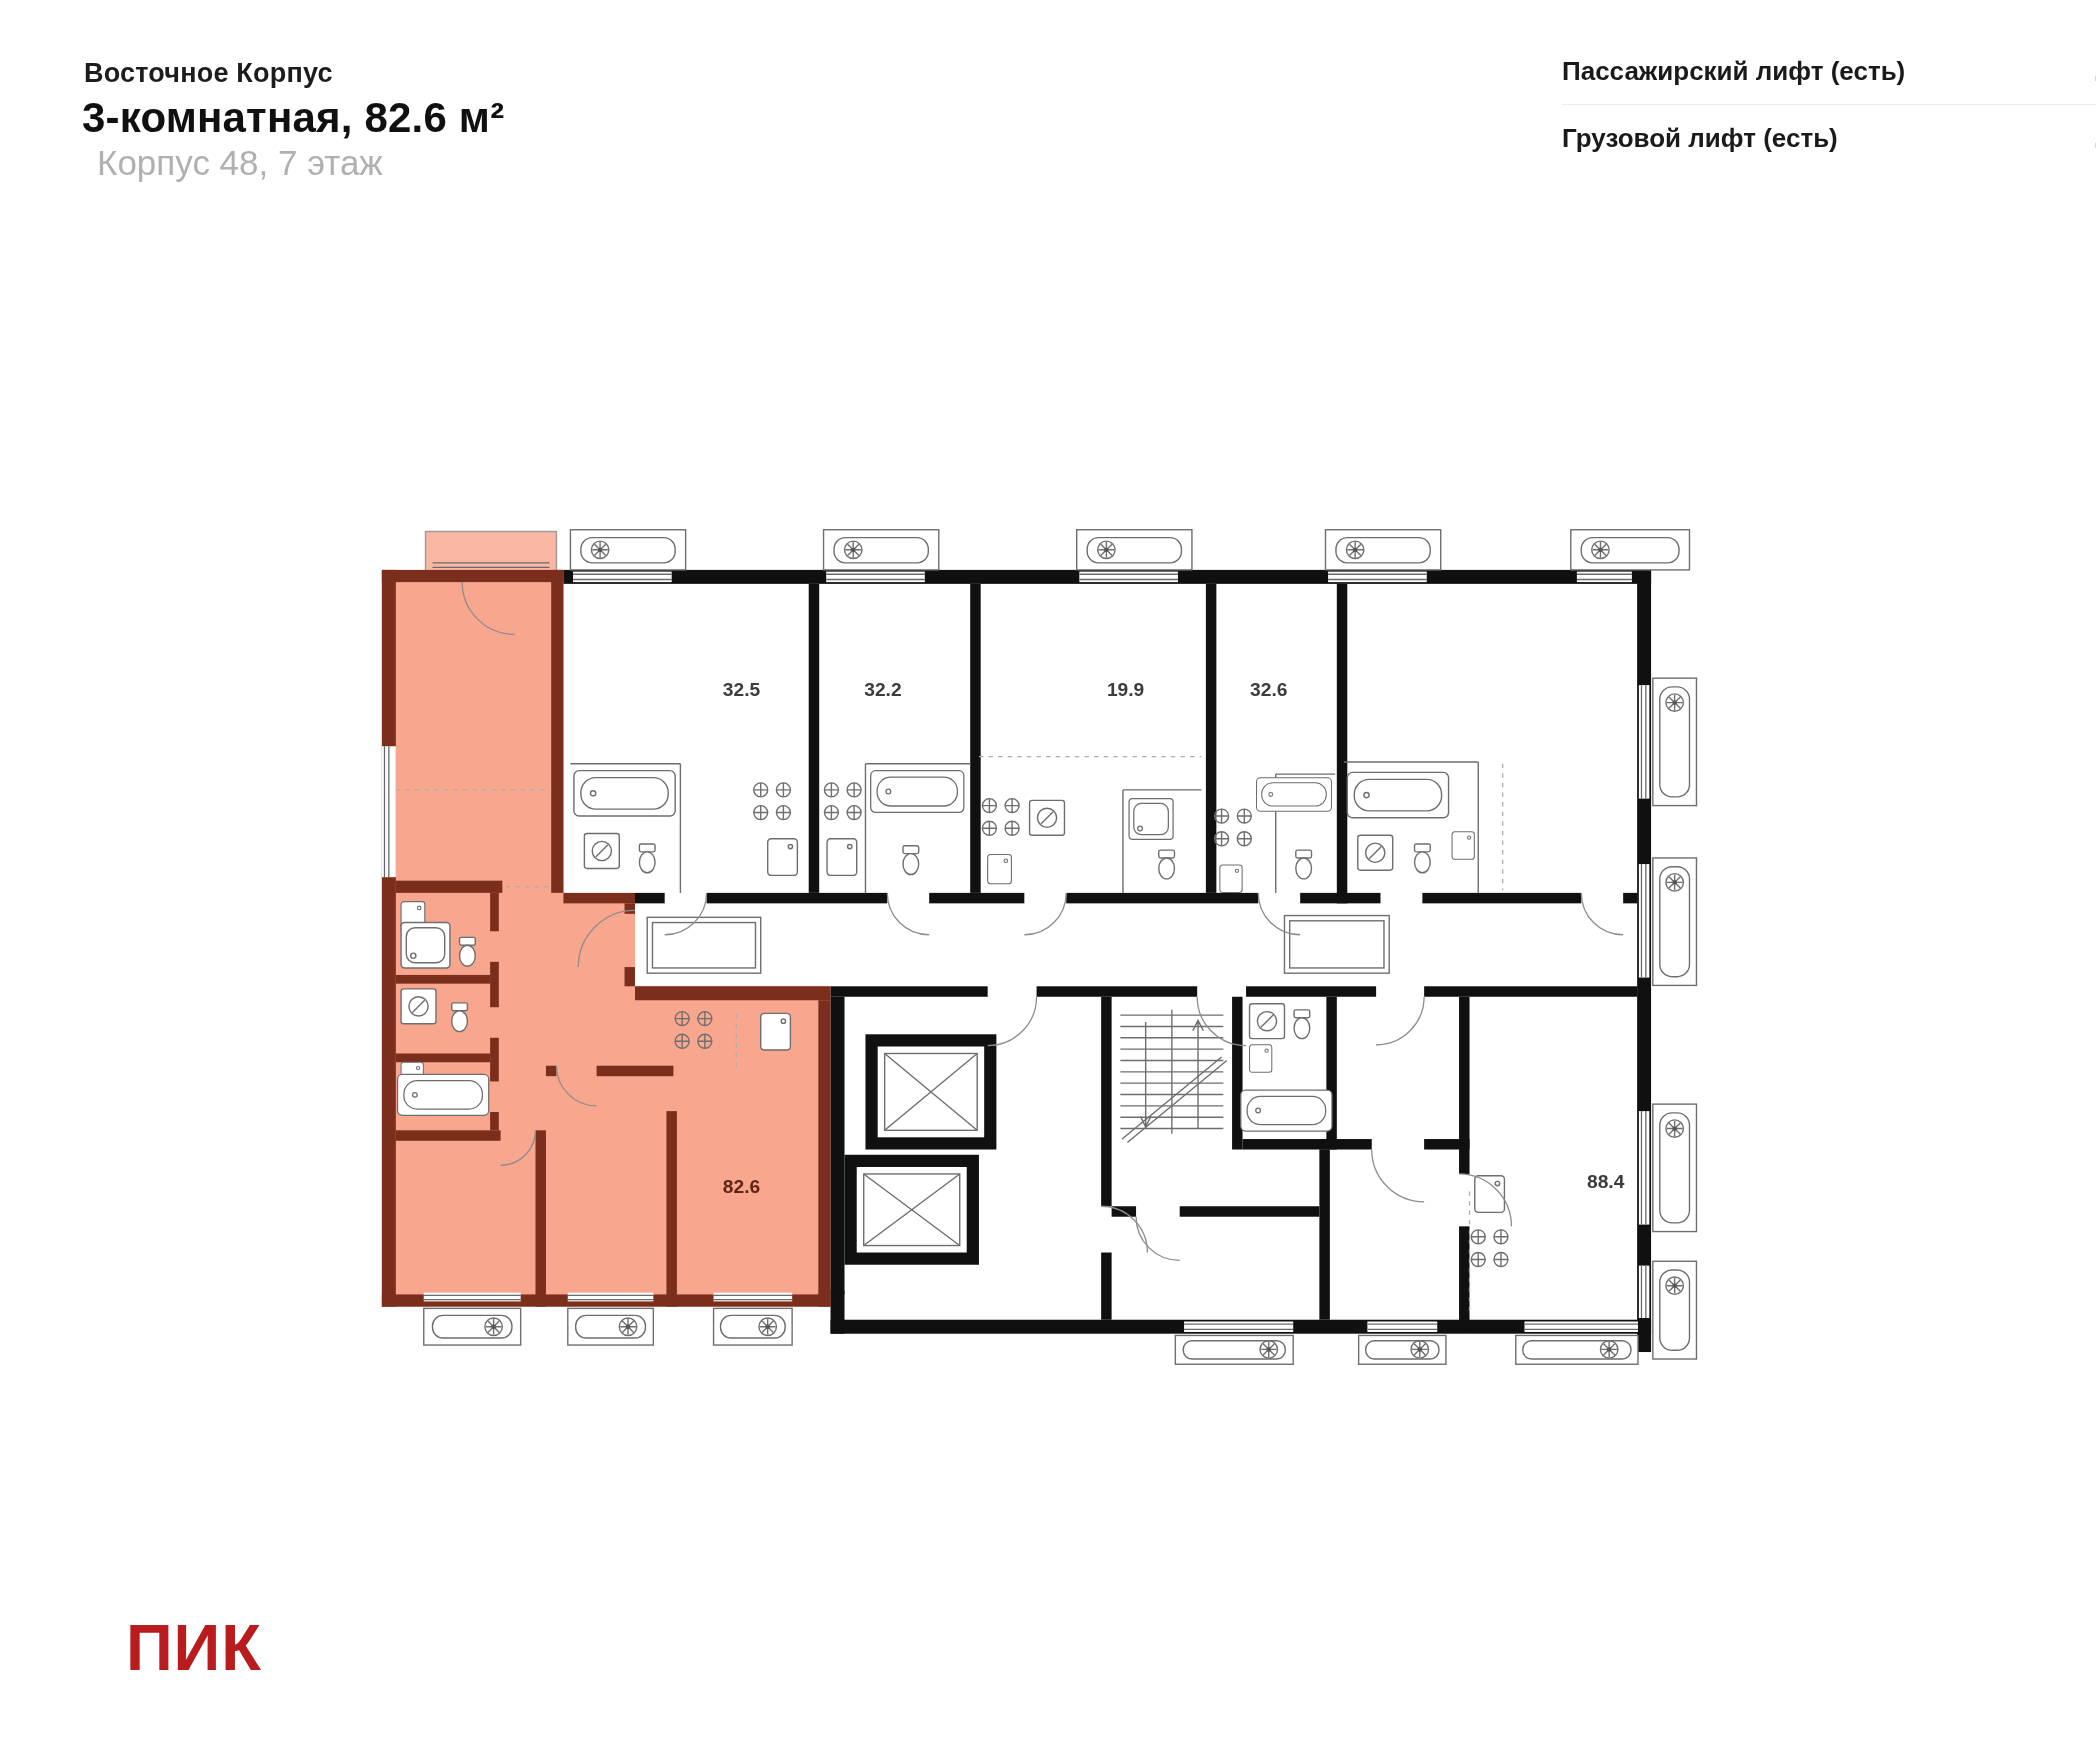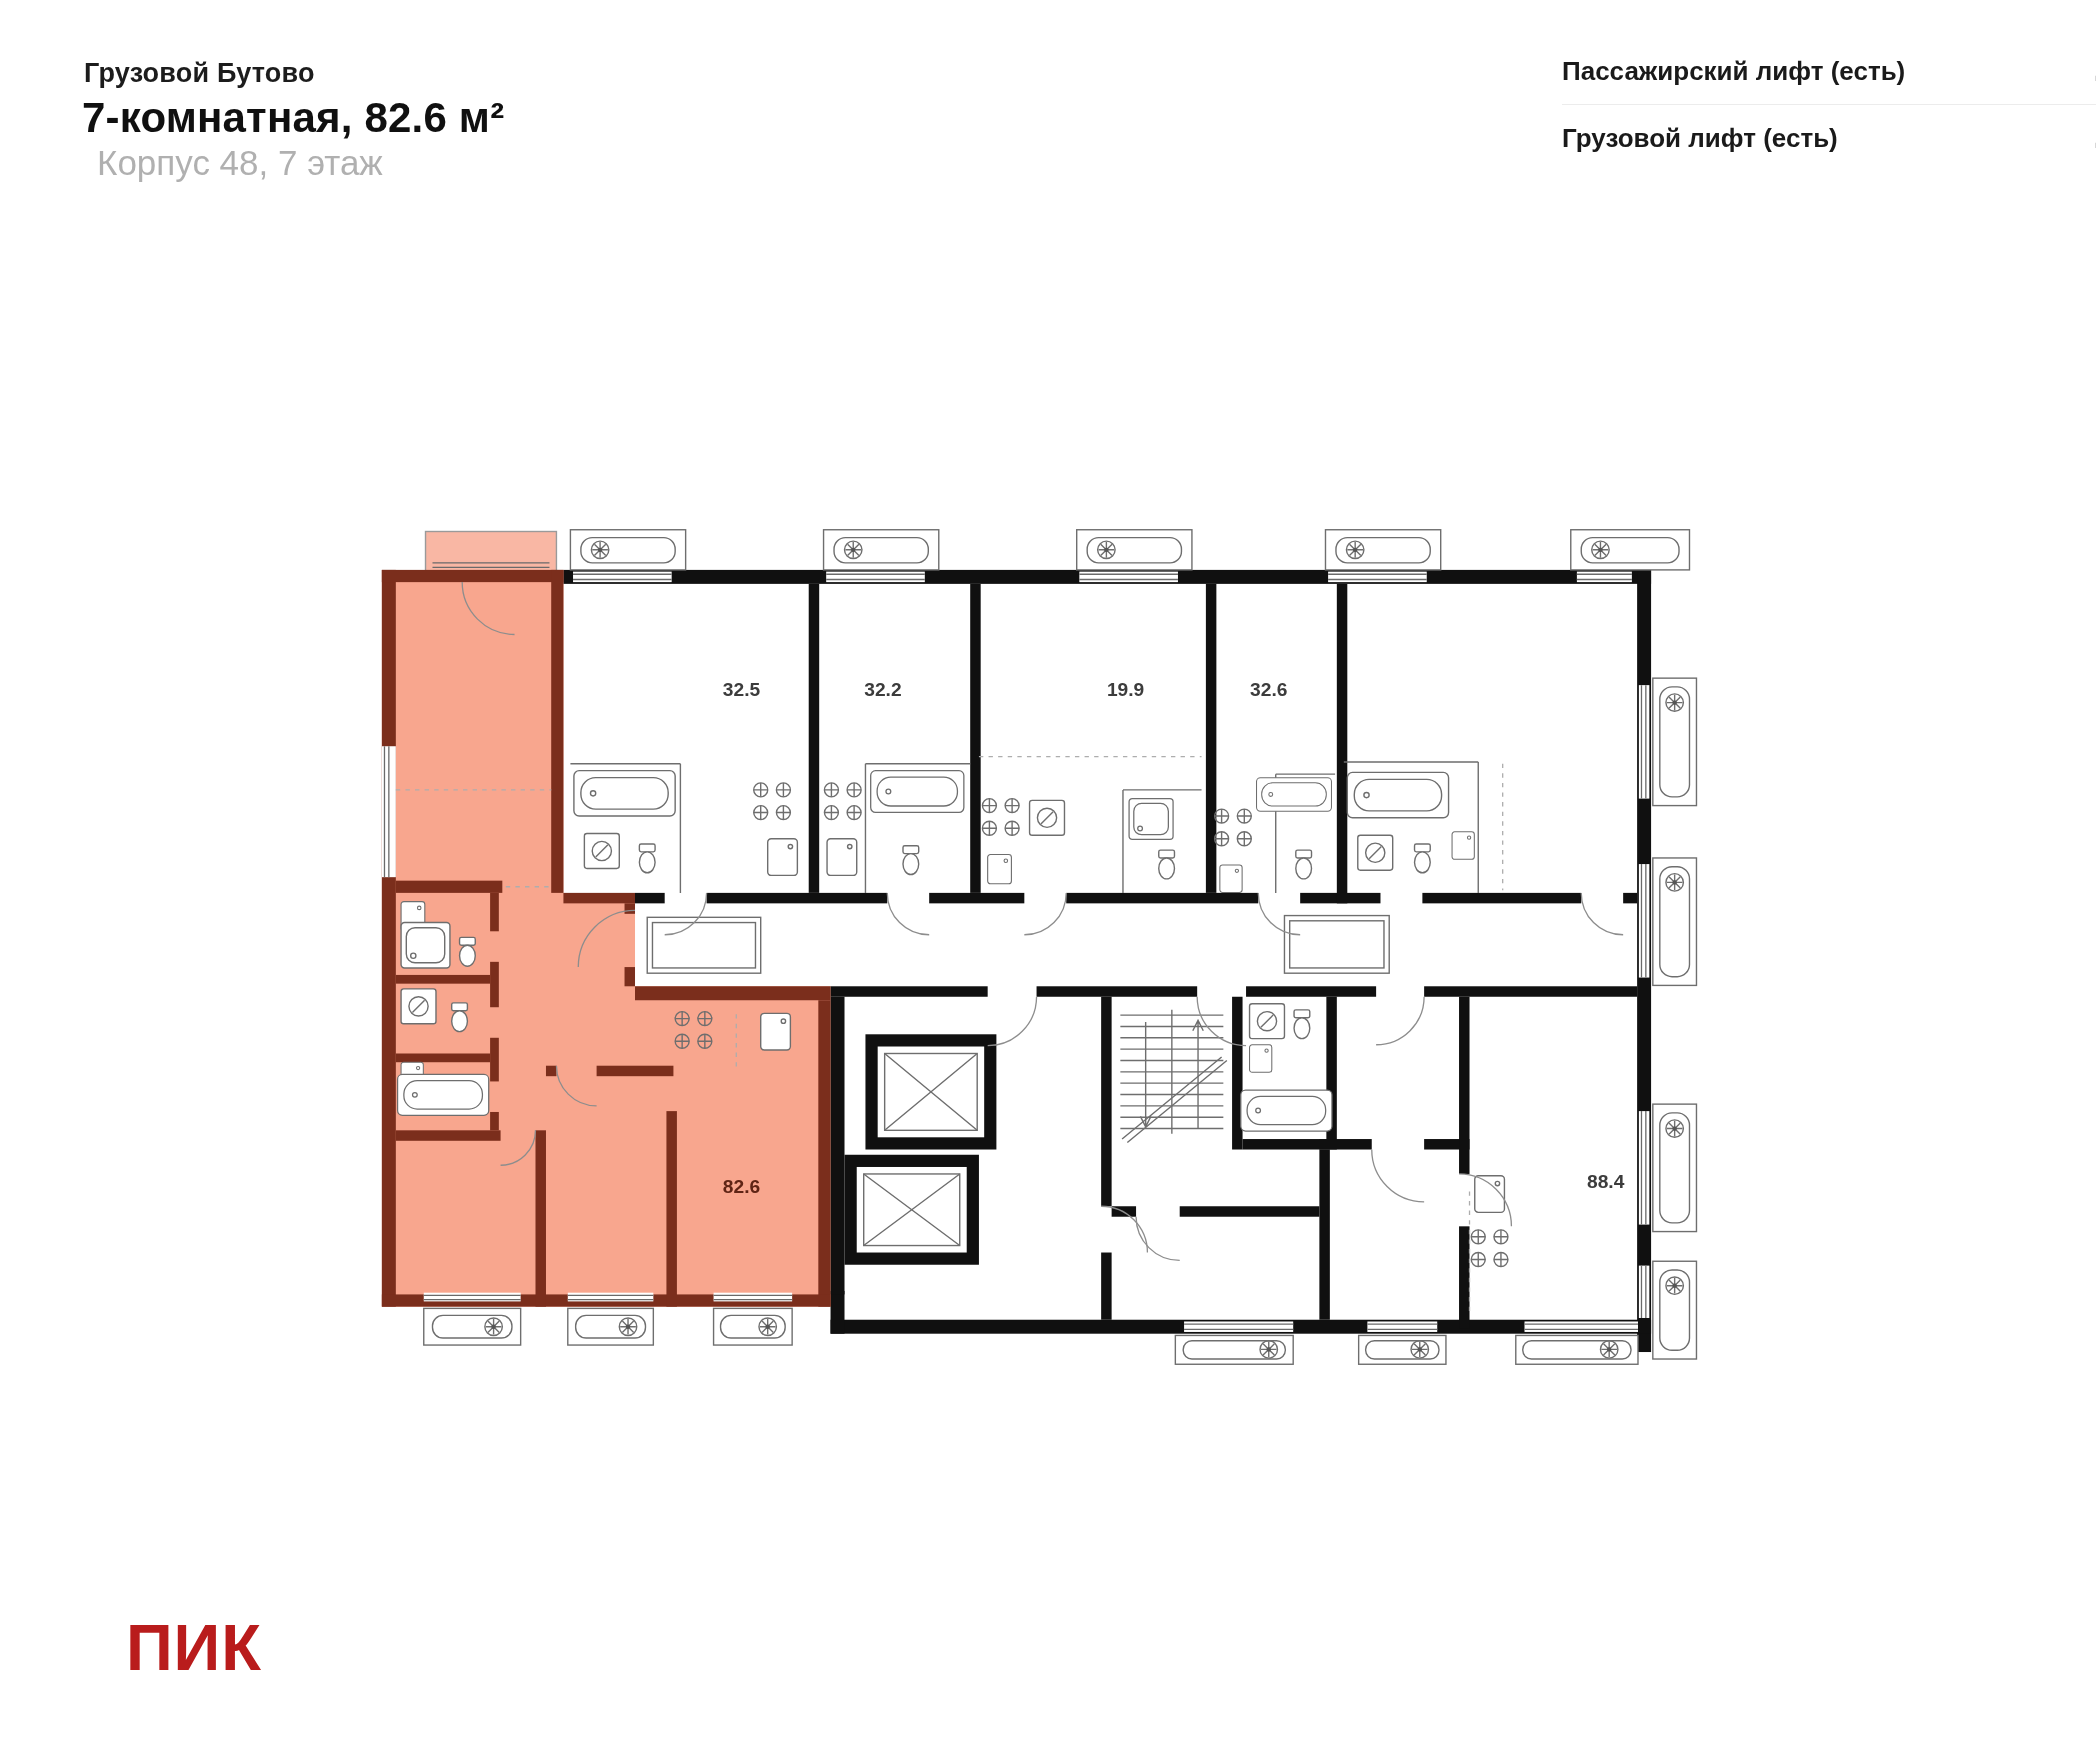--- a/index.html
+++ b/index.html
@@ -24,22 +24,22 @@
   .fix{fill:#ffffff;stroke:#6e6e6e;stroke-width:1.6;}
   .arc{fill:none;stroke:#8d8d8d;stroke-width:1.5;}
   .dash{fill:none;stroke:#adadad;stroke-width:1.5;stroke-dasharray:5 6;}
   .winline{stroke:#6a6a6a;stroke-width:1.5;}
   .lbl{font-family:"Liberation Sans",sans-serif;font-size:22px;font-weight:600;fill:#3c3c3c;}
   .lbl-hl{fill:#5f2415;}
 </style>
 </head>
 <body>
 
-<div class="project-name">Грузовой Бутово</div>
-<div class="plan-title">7-комнатная, 82.6 м²</div>
+<div class="project-name">Восточное Корпус</div>
+<div class="plan-title">3-комнатная, 82.6 м²</div>
 <div class="plan-subtitle">Корпус 48, 7 этаж</div>
 
 <div class="amenities">
   <div class="amenity-row">
     <span class="amenity-label">Пассажирский лифт (есть)</span>
     <span class="amenity-value">да</span>
   </div>
   <div class="amenity-row">
     <span class="amenity-label">Грузовой лифт (есть)</span>
     <span class="amenity-value">да</span>

